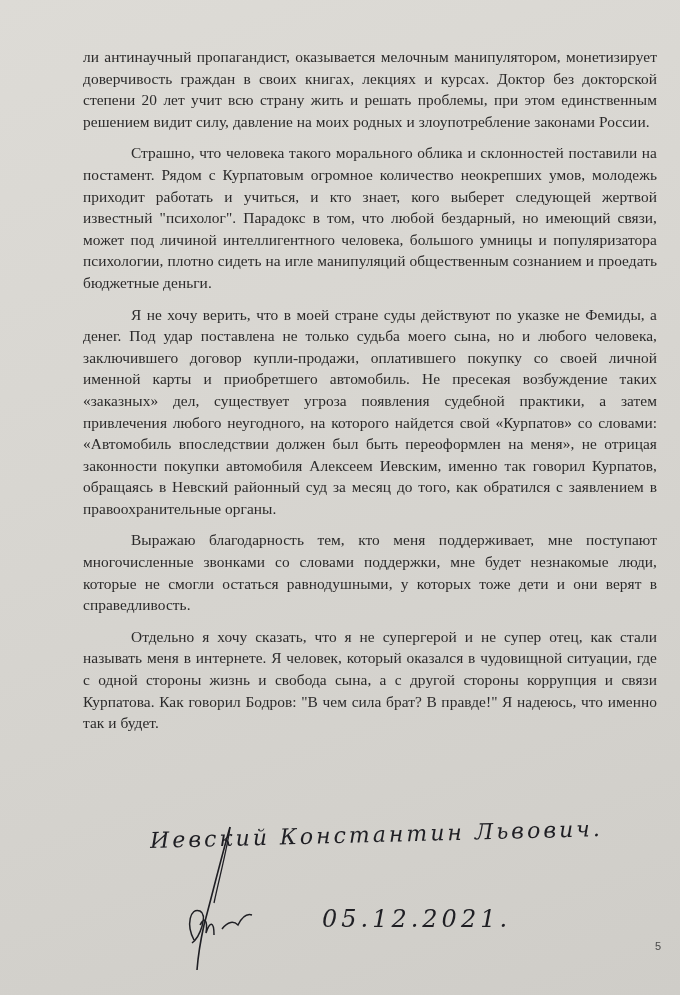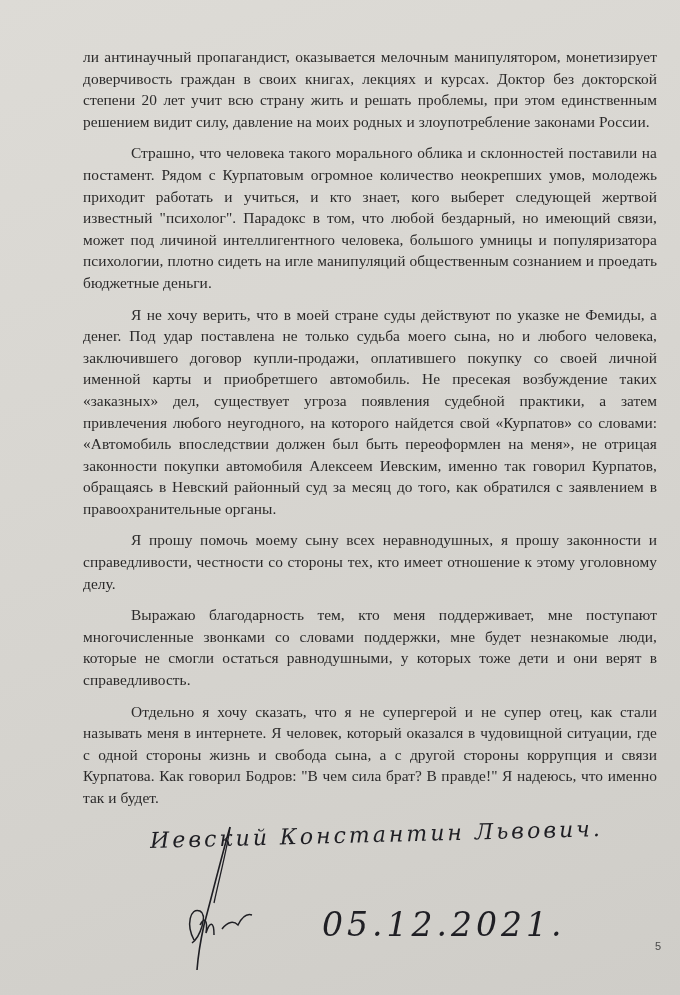--- a/index.html
+++ b/index.html
@@ -20,36 +20,35 @@
   .para { margin: 0 0 10px 0; text-indent: 48px; }
   .para.first { text-indent: 0; }
   .handwriting {
     position: absolute;
     font-family: "DejaVu Serif", serif;
     font-style: italic;
     color: #1f1f24;
     letter-spacing: 2px;
   }
   .hw-name { left: 150px; top: 822px; font-size: 22px; transform: rotate(-1.5deg); letter-spacing: 3px; }
-  .hw-date { left: 322px; top: 905px; font-size: 33px; letter-spacing: 4px; }
+  .hw-date { left: 322px; top: 905px; font-size: 24px; letter-spacing: 4px; }
   .signature { position: absolute; left: 178px; top: 825px; width: 80px; height: 150px; }
   .page-number {
     position: absolute; left: 655px; top: 940px;
     font-family: "Liberation Sans", sans-serif; font-size: 11px; color: #4a4a4a;
   }
 </style>
 </head>
 <body>
 
 <div class="page">
   <div class="body-text">
     <p class="para first">ли антинаучный пропагандист, оказывается мелочным манипулятором, монетизирует доверчивость граждан в своих книгах, лекциях и курсах. Доктор без докторской степени 20 лет учит всю страну жить и решать проблемы, при этом единственным решением видит силу, давление на моих родных и злоупотребление законами России.</p>
     <p class="para">Страшно, что человека такого морального облика и склонностей поставили на постамент. Рядом с Курпатовым огромное количество неокрепших умов, молодежь приходит работать и учиться, и кто знает, кого выберет следующей жертвой известный "психолог". Парадокс в том, что любой бездарный, но имеющий связи, может под личиной интеллигентного человека, большого умницы и популяризатора психологии, плотно сидеть на игле манипуляций общественным сознанием и проедать бюджетные деньги.</p>
     <p class="para">Я не хочу верить, что в моей стране суды действуют по указке не Фемиды, а денег. Под удар поставлена не только судьба моего сына, но и любого человека, заключившего договор купли-продажи, оплатившего покупку со своей личной именной карты и приобретшего автомобиль. Не пресекая возбуждение таких «заказных» дел, существует угроза появления судебной практики, а затем привлечения любого неугодного, на которого найдется свой «Курпатов» со словами: «Автомобиль впоследствии должен был быть переоформлен на меня», не отрицая законности покупки автомобиля Алексеем Иевским, именно так говорил Курпатов, обращаясь в Невский районный суд за месяц до того, как  обратился с заявлением в правоохранительные органы.</p>
-    <p class="para">Я прошу помочь моему сыну всех неравнодушных, я прошу законности и справедливости, честности со стороны тех, кто имеет отношение к этому уголовному делу.</p>
     <p class="para">Выражаю благодарность тем, кто меня поддерживает, мне поступают многочисленные звонками со словами поддержки, мне будет незнакомые люди, которые не смогли остаться равнодушными, у которых тоже дети и они верят в справедливость.</p>
     <p class="para">Отдельно я хочу сказать, что я не супергерой и не супер отец, как стали называть меня в интернете. Я человек, который оказался в чудовищной ситуации, где с одной стороны жизнь и свобода сына, а с другой стороны коррупция и связи Курпатова. Как говорил Бодров: "В чем сила брат? В правде!" Я надеюсь, что именно так и будет.</p>
   </div>
 
   <div class="handwriting hw-name">Иевский Константин Львович.</div>
 
   <svg class="signature" viewBox="0 0 80 150">
     <path d="M52 2 C 44 30, 34 70, 26 100 C 22 118, 20 132, 19 145" fill="none" stroke="#1f1f24" stroke-width="1.6"></path>
     <path d="M52 2 C 50 20, 42 50, 36 78" fill="none" stroke="#1f1f24" stroke-width="1.3"></path>
     <path d="M16 115 C 8 100, 12 82, 22 86 C 30 90, 22 112, 14 118 M22 100 C 26 92, 30 94, 28 108 C 32 96, 36 96, 36 110" fill="none" stroke="#1f1f24" stroke-width="1.5"></path>

